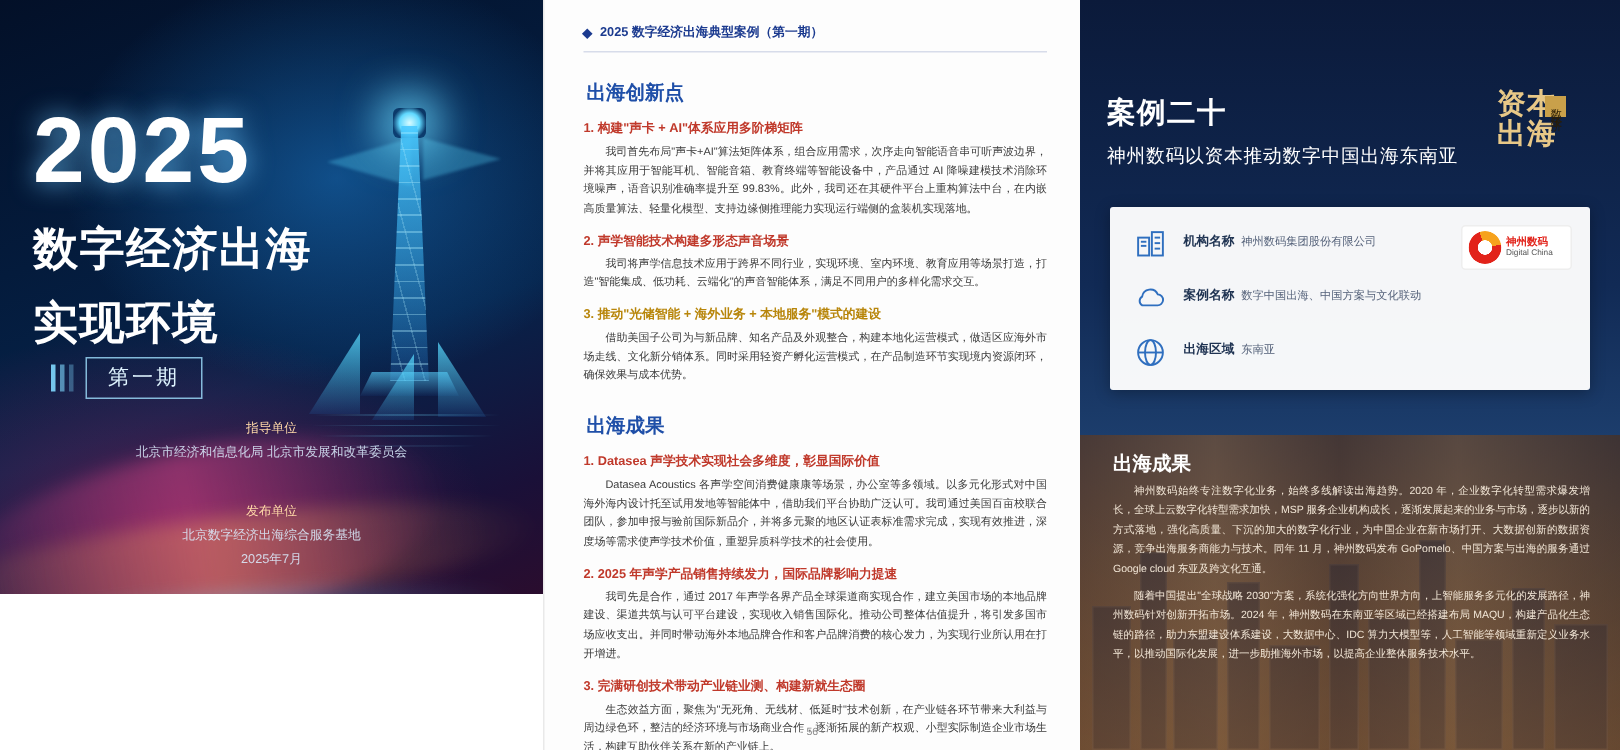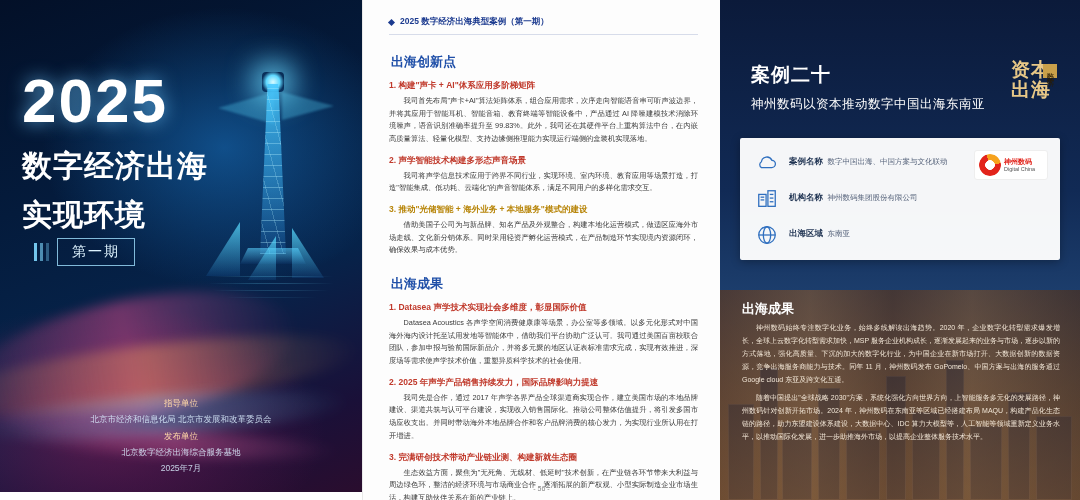--- a/index.html
+++ b/index.html
@@ -7,21 +7,21 @@
     width: 1080px; height: 500px;
     background: #ffffff;
     font-family: "Liberation Sans", sans-serif;
     overflow: hidden;
   }
   .page { position: relative; width: 1080px; height: 500px; display: flex; }
 
   
   .cover {
     position: relative;
-    width: 362px; height: 492px;
+    width: 362px; height: 396px;
     background:
       radial-gradient(ellipse 260px 200px at 62% 30%, rgba(26,120,200,0.55), rgba(0,0,0,0) 70%),
       radial-gradient(ellipse 300px 180px at 30% 88%, rgba(140,30,90,0.55), rgba(0,0,0,0) 72%),
       linear-gradient(160deg, #031028 0%, #041b3c 35%, #06234a 60%, #1a1038 85%, #2a0d2e 100%);
     overflow: hidden;
     color: #fff;
   }
   
   .streak {
     position: absolute; border-radius: 50%;
@@ -126,21 +126,21 @@
     border: 1px solid rgba(160,225,255,.8);
     padding: 4px 14px; font-size: 14px; letter-spacing: 2px;
     color: #dff4ff;
   }
 
   .cover-foot {
     position: absolute; left: 0; right: 0; bottom: 16px;
     text-align: center; font-size: 8.5px; line-height: 1.9;
     color: rgba(220,238,255,.85);
   }
-  .cover-foot .k { color: #ffd9a8; }
+  .cover-foot .k { color: #ffd9a8; margin-top: 22px; }
 
   
   .mid {
     position: relative;
     width: 358px; height: 500px;
     background: #fdfdfd;
     padding: 16px 22px 10px 26px;
     border-left: 1px solid #e9e9e9;
   }
   .mid-header {
@@ -183,21 +183,21 @@
     opacity: .95;
   }
   .blds { position: absolute; left: 0; bottom: 0; width: 360px; height: 200px; }
   .bld { position: absolute; bottom: 0; background: rgba(20,24,48,.45);
          box-shadow: inset 0 0 0 1px rgba(255,200,140,.12); }
   .haze {
     position: absolute; left: 0; bottom: 0; width: 360px; height: 210px;
     background: linear-gradient(0deg, rgba(180,120,60,.35), rgba(12,24,52,.55));
   }
   .case-head {
-    position: absolute; left: 13px; top: 52px; width: 332px; height: 74px;
+    position: absolute; left: 0; top: 52px; width: 332px; height: 74px;
     background: linear-gradient(90deg, rgba(8,22,50,.0) 0%, rgba(8,22,50,.0) 100%);
     padding: 10px 18px;
   }
   .case-no { font-size: 19px; font-weight: bold; letter-spacing: 1px; }
   .case-sub { font-size: 12.5px; margin-top: 8px; letter-spacing: .5px; }
   .brand-mark {
     position: absolute; right: 14px; top: 8px;
     text-align: center;
   }
   .brand-main {
@@ -376,50 +376,50 @@
         <span class="logo-swirl"></span>
         <span class="logo-txt">
           <b>神州数码</b>
           <span>Digital China</span>
         </span>
       </div>
 
       <div class="kv">
         <span class="kv-ico">
           <svg width="22" height="22" viewBox="0 0 24 24" fill="none" stroke="#2f6fbf" stroke-width="1.4">
-            <path d="M6 17h11a4 4 0 0 0 .3-8 6 6 0 0 0-11.4 1.6A3.7 3.7 0 0 0 6 17z"></path>
-          </svg>
-        </span>
-        <span class="kv-txt">
-          <span class="k">案例名称</span>
-          <span class="v">数字中国出海、中国方案与文化联动</span>
-        </span>
-      </div>
-
-      <div class="kv">
-        <span class="kv-ico">
-          <svg width="22" height="22" viewBox="0 0 24 24" fill="none" stroke="#2f6fbf" stroke-width="1.4">
             <rect x="3" y="7" width="8" height="13"></rect>
               <rect x="13" y="3" width="8" height="17"></rect>
             <line x1="5" y1="10" x2="9" y2="10"></line>
               <line x1="5" y1="13" x2="9" y2="13"></line>
             <line x1="15" y1="7" x2="19" y2="7"></line>
               <line x1="15" y1="11" x2="19" y2="11"></line>
             <line x1="15" y1="15" x2="19" y2="15"></line>
           </svg>
         </span>
         <span class="kv-txt">
           <span class="k">机构名称</span>
           <span class="v">神州数码集团股份有限公司</span>
         </span>
       </div>
 
       <div class="kv">
         <span class="kv-ico">
           <svg width="22" height="22" viewBox="0 0 24 24" fill="none" stroke="#2f6fbf" stroke-width="1.4">
+            <path d="M6 17h11a4 4 0 0 0 .3-8 6 6 0 0 0-11.4 1.6A3.7 3.7 0 0 0 6 17z"></path>
+          </svg>
+        </span>
+        <span class="kv-txt">
+          <span class="k">案例名称</span>
+          <span class="v">数字中国出海、中国方案与文化联动</span>
+        </span>
+      </div>
+
+      <div class="kv">
+        <span class="kv-ico">
+          <svg width="22" height="22" viewBox="0 0 24 24" fill="none" stroke="#2f6fbf" stroke-width="1.4">
             <circle cx="12" cy="12" r="9"></circle>
               <ellipse cx="12" cy="12" rx="4" ry="9"></ellipse>
             <line x1="3" y1="12" x2="21" y2="12"></line>
           </svg>
         </span>
         <span class="kv-txt">
           <span class="k">出海区域</span>
           <span class="v">东南亚</span>
         </span>
       </div>

